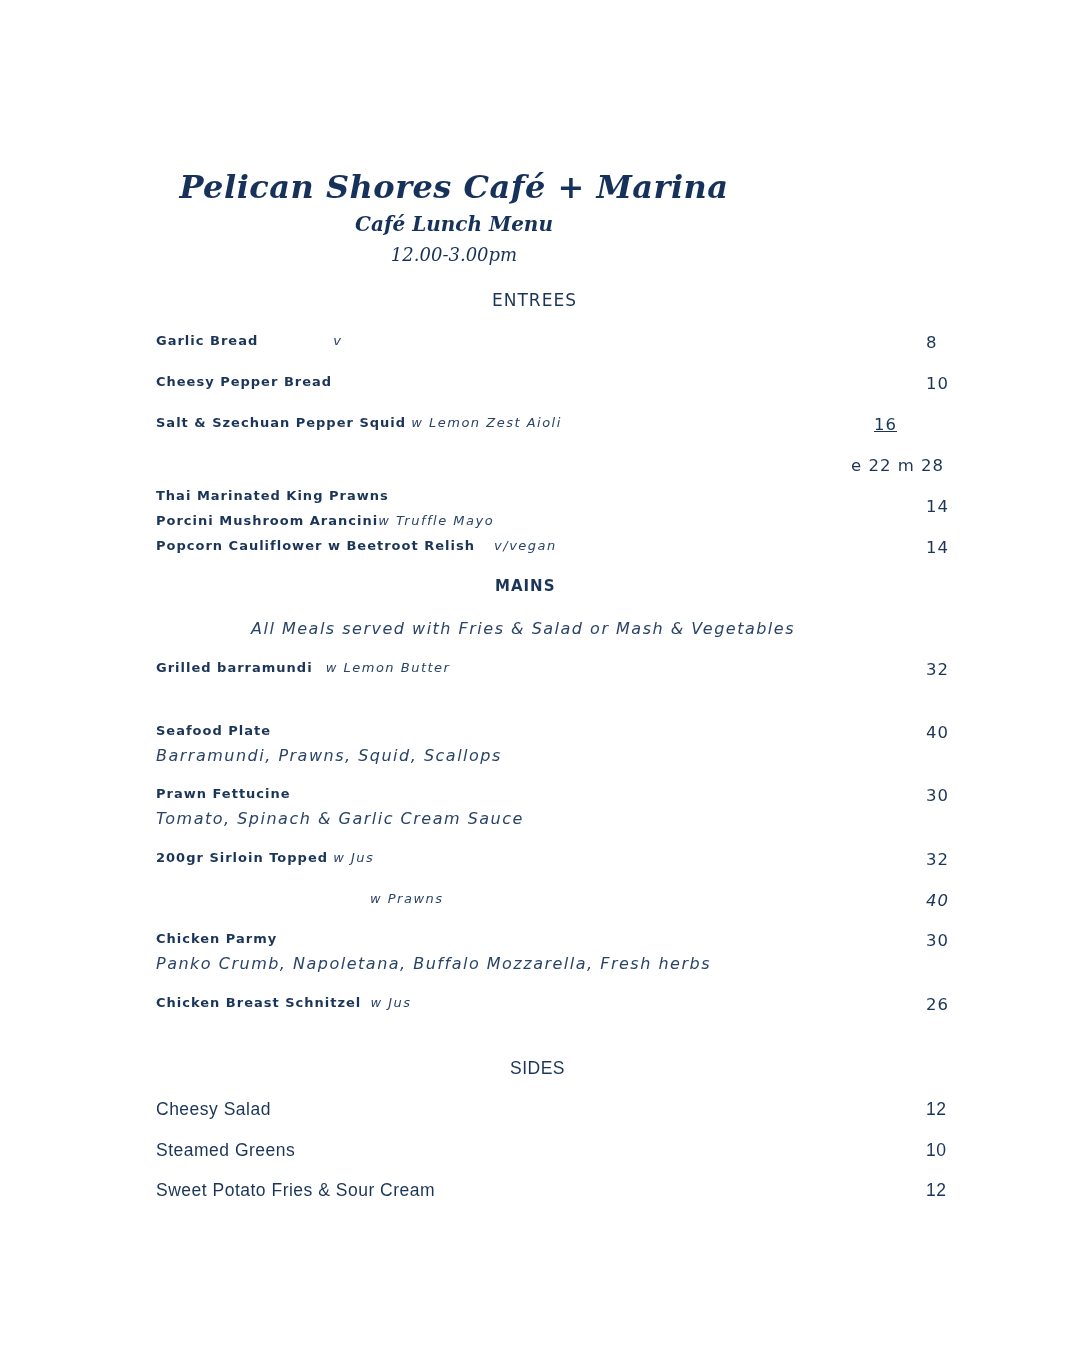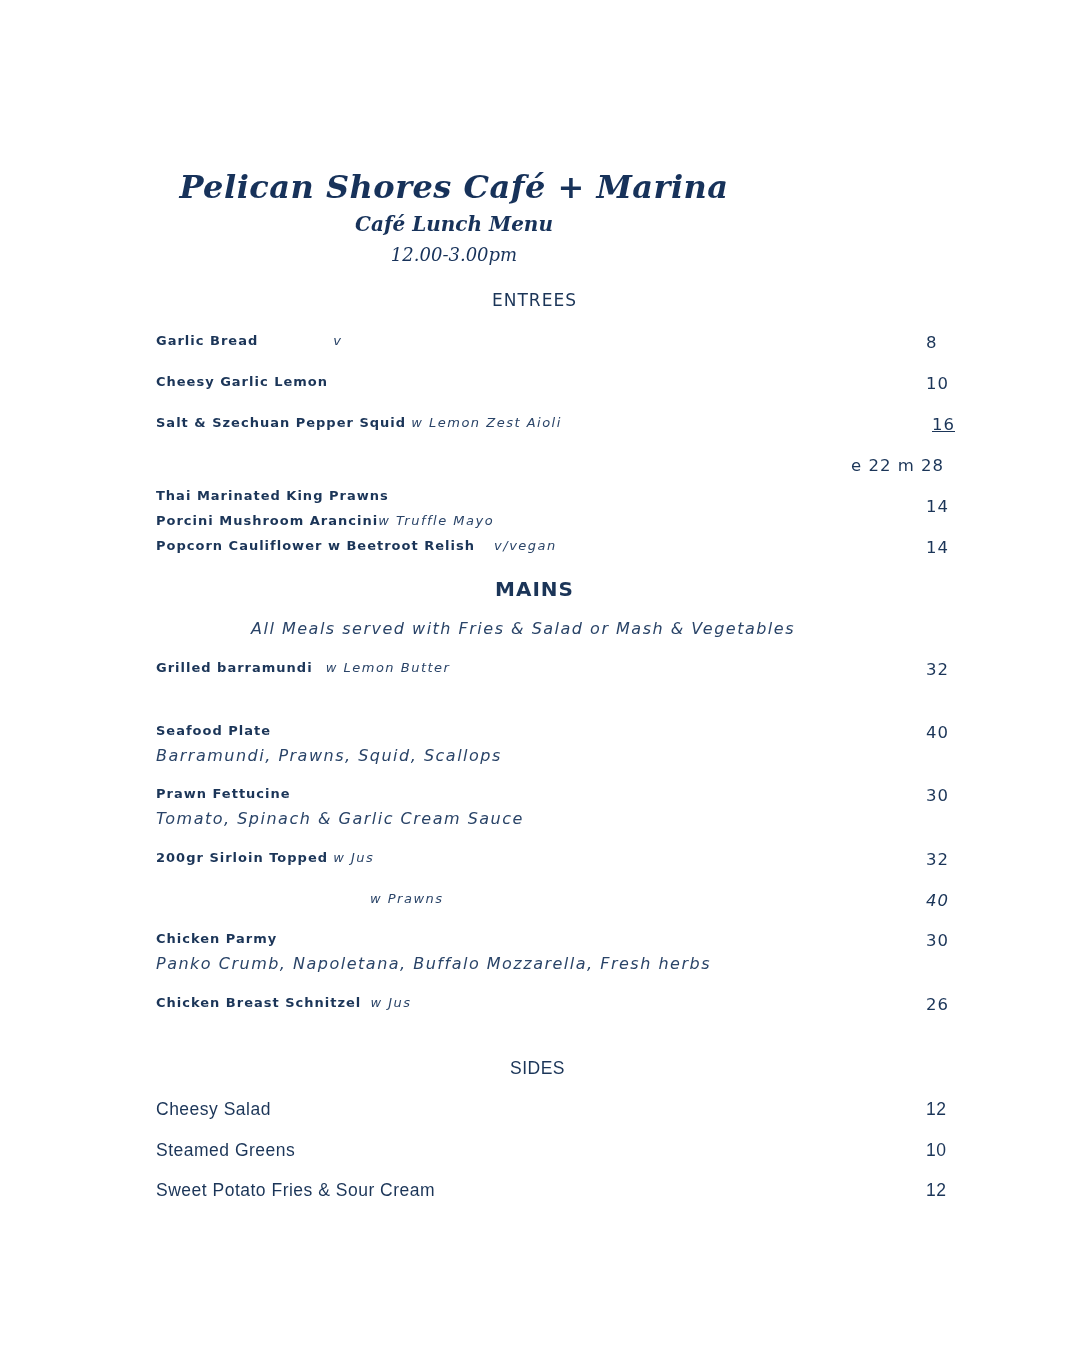--- a/index.html
+++ b/index.html
@@ -30,47 +30,47 @@
 
 <div class="section" style="left:492px;top:290px;">ENTREES</div>
 
 <div class="row" style="top:333px;">
   <span class="name">Garlic Bread</span>
   <span class="note" style="margin-left:70px;">v</span>
 </div>
 <div class="price" style="left:926px;top:333px;">8</div>
 
 <div class="row" style="top:374px;">
-  <span class="name">Cheesy Garlic Lemon</span>
+  <span class="name">Cheesy Pepper Bread</span>
 </div>
 <div class="price" style="left:926px;top:374px;">10</div>
 
 <div class="row" style="top:415px;">
   <span class="name">Salt &amp; Szechuan Pepper Squid</span>
   <span class="note">w Lemon Zest Aioli</span>
 </div>
-<div class="price" style="left:932px;top:415px;text-decoration:underline;">16</div>
+<div class="price" style="left:874px;top:415px;text-decoration:underline;">16</div>
 
 <div class="row" style="top:456px;margin-top:32px;">
   <span class="name">Thai Marinated King Prawns</span>
 </div>
 <div class="price" style="left:851px;top:456px;text-align:right;">e 22 m 28</div>
 
 <div class="row" style="top:497px;margin-top:16px;">
   <span class="name">Porcini Mushroom Arancini</span><span class="note">w Truffle Mayo</span>
 </div>
 <div class="price" style="left:926px;top:497px;">14</div>
 
 <div class="row" style="top:538px;">
   <span class="name">Popcorn Cauliflower w Beetroot Relish</span>
   <span class="note" style="margin-left:14px;">v/vegan</span>
 </div>
 <div class="price" style="left:926px;top:538px;">14</div>
 
-<div class="section" style="left:495px;top:577px;font-weight:bold;font-size:20px;">MAINS</div>
+<div class="section" style="left:495px;top:577px;font-weight:bold;font-size:15px;">MAINS</div>
 <div class="desc" style="left:251px;top:619px;">All Meals served with Fries &amp; Salad or Mash &amp; Vegetables</div>
 
 <div class="row" style="top:660px;">
   <span class="name">Grilled barramundi</span>
   <span class="note" style="margin-left:8px;">w Lemon Butter</span>
 </div>
 <div class="price" style="left:926px;top:660px;">32</div>
 
 <div class="row" style="top:723px;">
   <span class="name">Seafood Plate</span>

